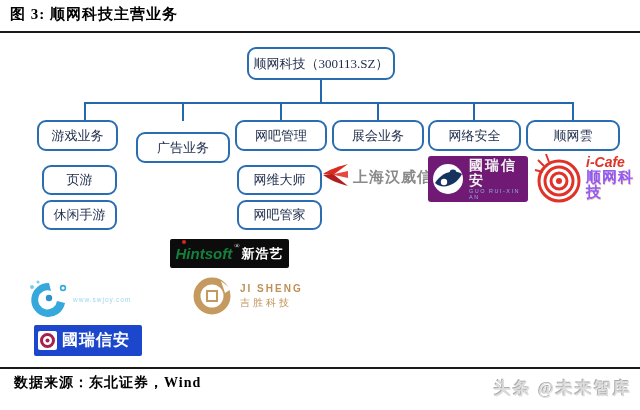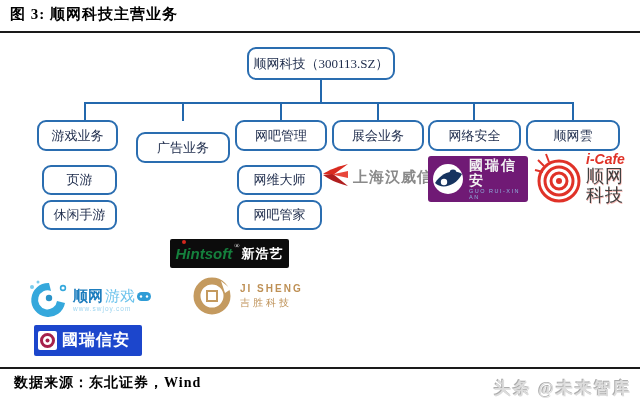--- a/index.html
+++ b/index.html
@@ -22,21 +22,21 @@
   .hanwei-label{font-size:15px;font-weight:bold;color:#8a8a8a;letter-spacing:1px;margin-left:4px;
                 font-family:"Liberation Sans",sans-serif;}
   .guorui{left:428px;top:156px;width:100px;height:46px;background:#701a75;border-radius:3px;
           padding:0 4px;box-sizing:border-box;gap:5px;}
   .guorui-cn{font-size:14px;font-weight:bold;color:#f2f2f2;letter-spacing:2px;line-height:15px;}
   .guorui-en{font-size:5.5px;color:#8FB0DC;letter-spacing:1.5px;font-family:"Liberation Sans",sans-serif;}
   .icafe{left:534px;top:152px;gap:4px;}
   .icafe-text{display:flex;flex-direction:column;line-height:1.05;}
   .icafe-en{font-size:14px;font-weight:bold;font-style:italic;color:#E03228;
             font-family:"Liberation Sans",sans-serif;}
-  .icafe-cn{font-size:18px;font-weight:normal;color:#404040;letter-spacing:1px;
+  .icafe-cn{font-size:15px;font-weight:bold;color:#8b5cf6;letter-spacing:1px;
             text-shadow:0.5px 0.5px 0 #f6b6b2;}
   .hintsoft{left:170px;top:239px;width:119px;height:29px;background:#0c0c0c;border-radius:2px;
             justify-content:center;gap:2px;}
   .hintsoft-en{font-size:15px;font-weight:bold;font-style:italic;color:#15803d;position:relative;
                font-family:"Liberation Sans",sans-serif;}
   .hintsoft-dot{position:absolute;left:12px;top:1px;width:4px;height:4px;background:#d4281e;border-radius:50%;}
   .hintsoft-reg{font-size:7px;color:#fff;align-self:flex-start;margin-top:3px;}
   .hintsoft-cn{font-size:13px;font-weight:bold;color:#fff;letter-spacing:1px;}
   .jisheng{left:191px;top:275px;gap:7px;}
   .jisheng-text{display:flex;flex-direction:column;gap:2px;}
@@ -182,31 +182,20 @@
       <svg width="42" height="42" viewBox="0 0 42 42">
         <circle cx="5" cy="8" r="2" fill="#7CCDEE"></circle>
         <circle cx="11" cy="3" r="1.5" fill="#7CCDEE"></circle>
         <path d="M22 4 A17 17 0 1 0 38 24 L30 22 A9.5 9.5 0 1 1 24 12 Z" fill="#35A8DC"></path>
         <circle cx="21" cy="21" r="8" fill="#ffffff"></circle>
         <circle cx="22" cy="19" r="3.2" fill="#2B93C8"></circle>
         <circle cx="36" cy="9" r="2.4" fill="none" stroke="#35A8DC" stroke-width="1.6"></circle>
       </svg>
     </span>
     <span class="swjoy-text">
-      <span class="swjoy-row">
-        <span class="swjoy-bold">顺网</span>
-        <span class="swjoy-light">游戏</span>
-        <span style="display:flex;">
-          <svg width="14" height="9" viewBox="0 0 14 9">
-            <rect x="0" y="0" width="14" height="9" rx="4.5" fill="#2F9CD6"></rect>
-            <circle cx="4" cy="4.5" r="1.2" fill="#ffffff"></circle>
-            <circle cx="10" cy="4.5" r="1.2" fill="#ffffff"></circle>
-          </svg>
-        </span>
-      </span>
       <span class="swjoy-url">www.swjoy.com</span>
     </span>
   </div>
 
   <div class="logo fuyun">
     <span style="display:flex;">
       <svg width="19" height="19" viewBox="0 0 19 19">
         <rect x="0" y="0" width="19" height="19" rx="2" fill="#ffffff"></rect>
         <circle cx="9.5" cy="9.5" r="6" fill="none" stroke="#A6224C" stroke-width="3"></circle>
         <circle cx="9.5" cy="9.5" r="2" fill="#A6224C"></circle>

